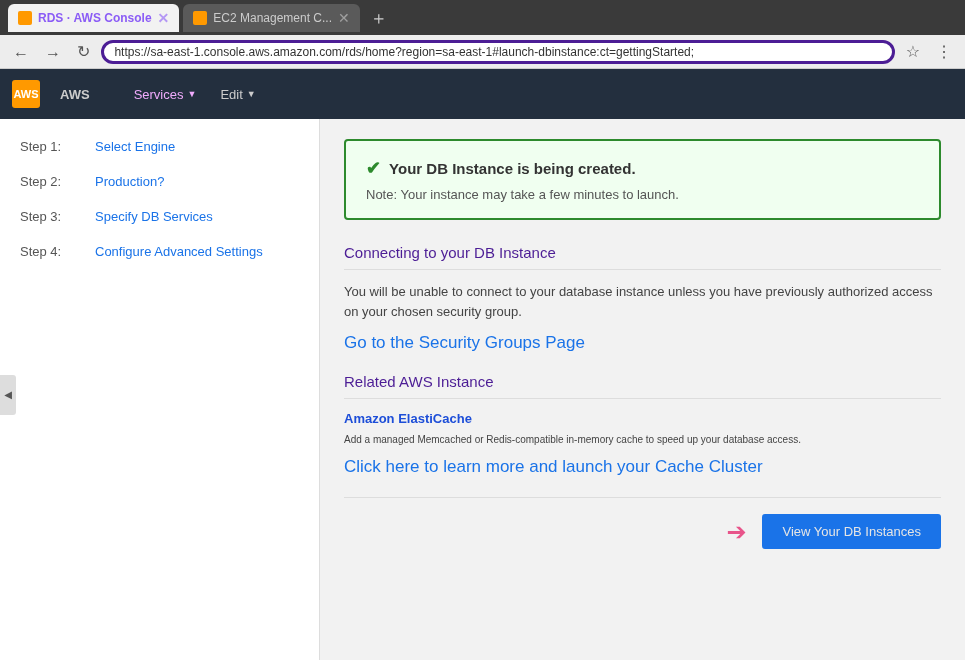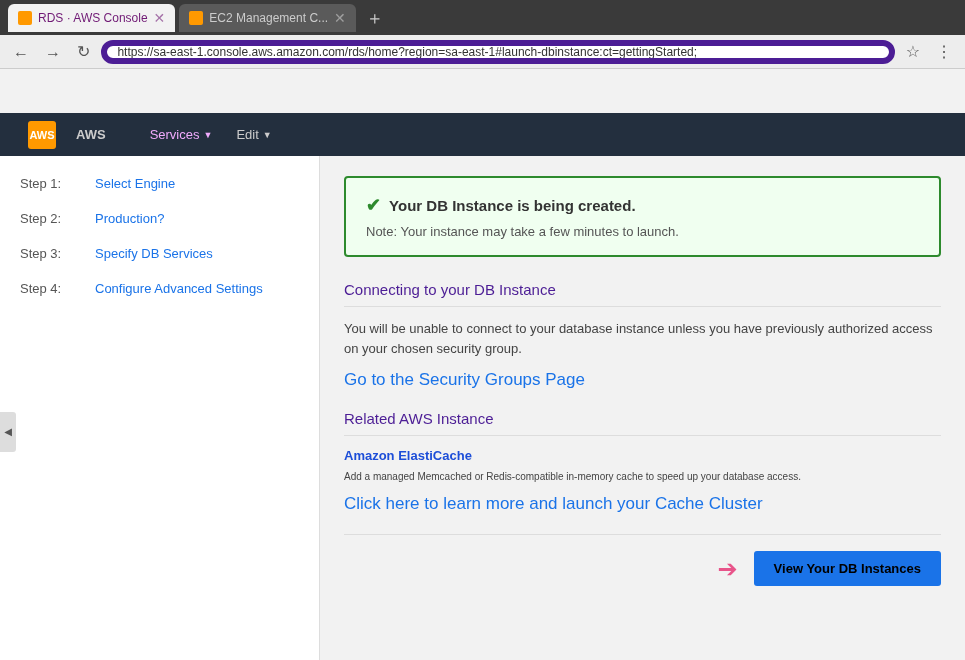--- a/index.html
+++ b/index.html
@@ -1,34 +1,34 @@
 <!DOCTYPE html>
 <html><head>
   <meta charset="utf-8">
   <style>
     * { margin: 0; padding: 0; box-sizing: border-box; }
     body { font-family: Arial, sans-serif; font-size: 13px; background: #f2f2f2; width: 965px; height: 660px; overflow: hidden; }
 
     
     .browser-chrome { background: #3a3a3a; height: 35px; display: flex; align-items: center; padding: 0 8px; gap: 4px; }
     .tab { display: flex; align-items: center; height: 28px; border-radius: 6px 6px 0 0; padding: 0 10px; gap: 6px; font-size: 12px; min-width: 140px; }
-    .tab.active { background: #f2f2f2; color: #701a75; }
+    .tab.active { background: #f2f2f2; color: #8b5cf6; font-weight: bold; }
     .tab.inactive { background: #5a5a5a; color: #ccc; }
     .tab-icon { width: 14px; height: 14px; display: inline-block; }
     .tab-icon.rds { background: #f90; border-radius: 2px; }
     .tab-icon.ec2 { background: #f90; border-radius: 2px; }
     .tab-close { margin-left: auto; cursor: pointer; opacity: 0.6; font-size: 14px; }
     .tab-add { background: none; border: none; color: #ccc; font-size: 18px; cursor: pointer; padding: 0 6px; }
     .browser-nav { background: #ededed; height: 34px; display: flex; align-items: center; padding: 0 8px; gap: 6px; border-bottom: 1px solid #ccc; }
     .nav-btn { background: none; border: none; font-size: 16px; color: #555; cursor: pointer; padding: 2px 5px; border-radius: 3px; }
-    .url-bar { flex: 1; height: 24px; border: 6px solid #4c1d95; border-radius: 12px; padding: 0 10px; font-size: 12px; background: white; color: #333; }
+    .url-bar { flex: 1; height: 24px; border: 3px solid #4c1d95; border-radius: 12px; padding: 0 10px; font-size: 12px; background: white; color: #333; }
     .nav-btn-right { background: none; border: none; font-size: 16px; color: #555; cursor: pointer; padding: 2px 5px; }
 
     
-    .aws-header { background: #232f3e; height: 43px; display: flex; align-items: center; padding: 0 28px; gap: 0; margin-top: 44px; }
+    .aws-header { background: #232f3e; height: 50px; display: flex; align-items: center; padding: 0 12px; gap: 0; }
     .aws-logo { background: #f90; width: 28px; height: 28px; border-radius: 3px; display: flex; align-items: center; justify-content: center; margin-right: 8px; }
     .aws-logo-inner { color: white; font-weight: bold; font-size: 11px; }
     .aws-brand { color: white; font-size: 15px; font-weight: bold; margin-right: 20px; padding: 0 10px; }
     .aws-nav-item { color: #ccc; font-size: 13px; padding: 0 12px; cursor: pointer; display: flex; align-items: center; gap: 4px; height: 40px; }
     .aws-nav-item .caret { font-size: 9px; }
     .aws-nav-services { color: #f0abfc; }
 
     
     .main-layout { display: flex; height: calc(660px - 35px - 34px - 40px); background: #f2f2f2; }
 
@@ -54,21 +54,21 @@
     .section-text { color: #444; font-size: 13px; line-height: 1.5; margin-bottom: 12px; }
     .section-link { color: #1a73e8; text-decoration: none; cursor: pointer; font-size: 17px; }
 
     
     .service-name { font-weight: bold; color: #1d4ed8; font-size: 13px; margin-bottom: 6px; }
     .service-desc { color: #444; font-size: 10px; line-height: 1.5; margin-bottom: 10px; }
 
     
     .bottom-bar { border-top: 1px solid #ddd; padding-top: 16px; display: flex; justify-content: flex-end; align-items: center; gap: 16px; margin-top: 8px; }
     .arrow-icon { color: #e8548a; font-size: 24px; }
-    .btn-primary { background: #1a73e8; color: #000000; border: none; padding: 10px 20px; font-size: 13px; border-radius: 3px; cursor: pointer; font-weight: bold; }
+    .btn-primary { background: #1a73e8; color: #e5e5e5; border: none; padding: 10px 20px; font-size: 13px; border-radius: 3px; cursor: pointer; font-weight: normal; }
   </style>
 </head>
 <body>
 
 <div class="browser-chrome">
   <div class="tab active">
     <span class="tab-icon rds"></span>
     <span>RDS · AWS Console</span>
     <span class="tab-close">✕</span>
   </div>

